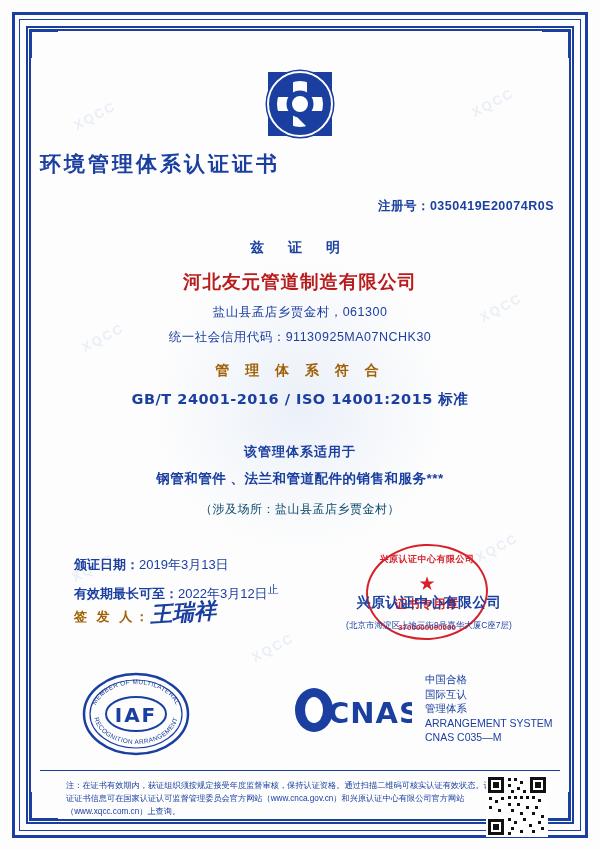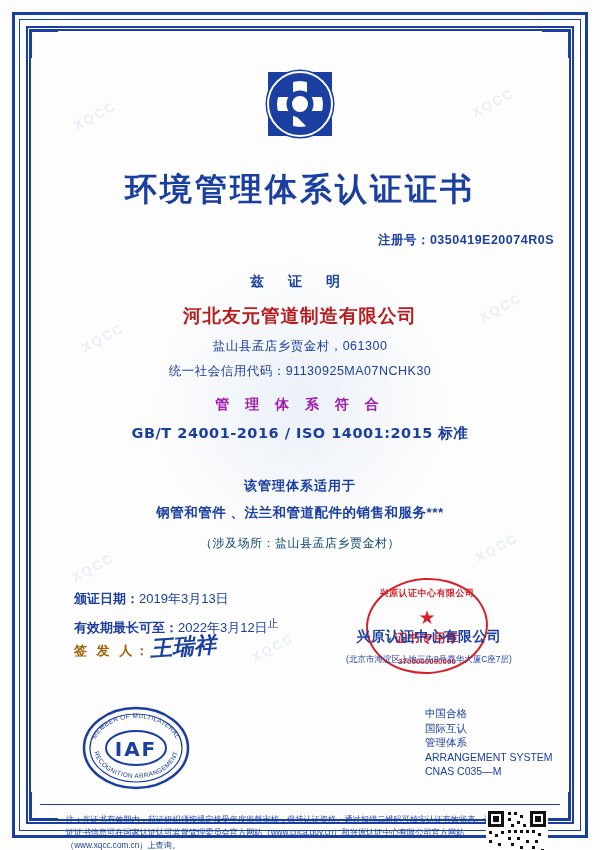--- a/index.html
+++ b/index.html
@@ -60,26 +60,25 @@
 
   
   .logo-wrap{
     text-align:center;margin-top:22px;
   }
   .logo{
     display:inline-block;
   }
 
   .title{
-    text-align:center;
-    font-size:32px;
+    font-size:21px;
     letter-spacing:3px;
     font-weight:bold;
     color:#1b3fa0;
-    margin-top:18px;
+    margin-top:0;
     font-family:"DejaVu Sans", sans-serif;
   }
   .regline{
     text-align:right;
     font-size:12.5px;
     color:#1b3fa0;
     font-weight:bold;
     margin-top:20px;
     padding-right:6px;
     letter-spacing:.5px;
@@ -110,21 +109,21 @@
   .credit{
     text-align:center;
     font-size:12.5px;
     color:#1b3fa0;
     margin-top:8px;
     letter-spacing:.5px;
   }
   .conform{
     text-align:center;
     font-size:14px;
-    color:#a21caf;
+    color:#a16207;
     font-weight:bold;
     letter-spacing:6px;
     margin-top:16px;
   }
   .standard{
     text-align:center;
     font-size:14.5px;
     color:#1b3fa0;
     font-weight:bold;
     margin-top:10px;
@@ -351,20 +350,27 @@
           <path id="iafBot" d="M12 42 A42 30 0 0 0 96 42" fill="none"></path>
           <text font-family="Liberation Sans, sans-serif" font-size="6.4" fill="#1b3fa0" letter-spacing="0.4">
             <textPath href="#iafTop" startOffset="50%" text-anchor="middle">MEMBER OF MULTILATERAL</textPath>
           </text>
           <text font-family="Liberation Sans, sans-serif" font-size="6.4" fill="#1b3fa0" letter-spacing="0.4">
             <textPath href="#iafBot" startOffset="50%" text-anchor="middle">RECOGNITION ARRANGEMENT</textPath>
           </text>
         </svg>
       </span>
 
+      <span class="cnas">
+        <svg width="120" height="60" viewBox="0 0 120 60">
+          <ellipse cx="22" cy="30" rx="19" ry="22" fill="#1b3fa0"></ellipse>
+          <ellipse cx="22" cy="30" rx="9" ry="13" fill="#ffffff"></ellipse>
+          <text x="36" y="43" font-family="DejaVu Sans, sans-serif" font-size="29" font-weight="bold" fill="#1b3fa0" letter-spacing="1">CNAS</text>
+        </svg>
+      </span>
 
       <div class="cnas-txt">
         <div>中国合格</div>
         <div>国际互认</div>
         <div>管理体系</div>
         <div class="en">ARRANGEMENT SYSTEM</div>
         <div class="en">CNAS C035—M</div>
       </div>
     </div>
 

